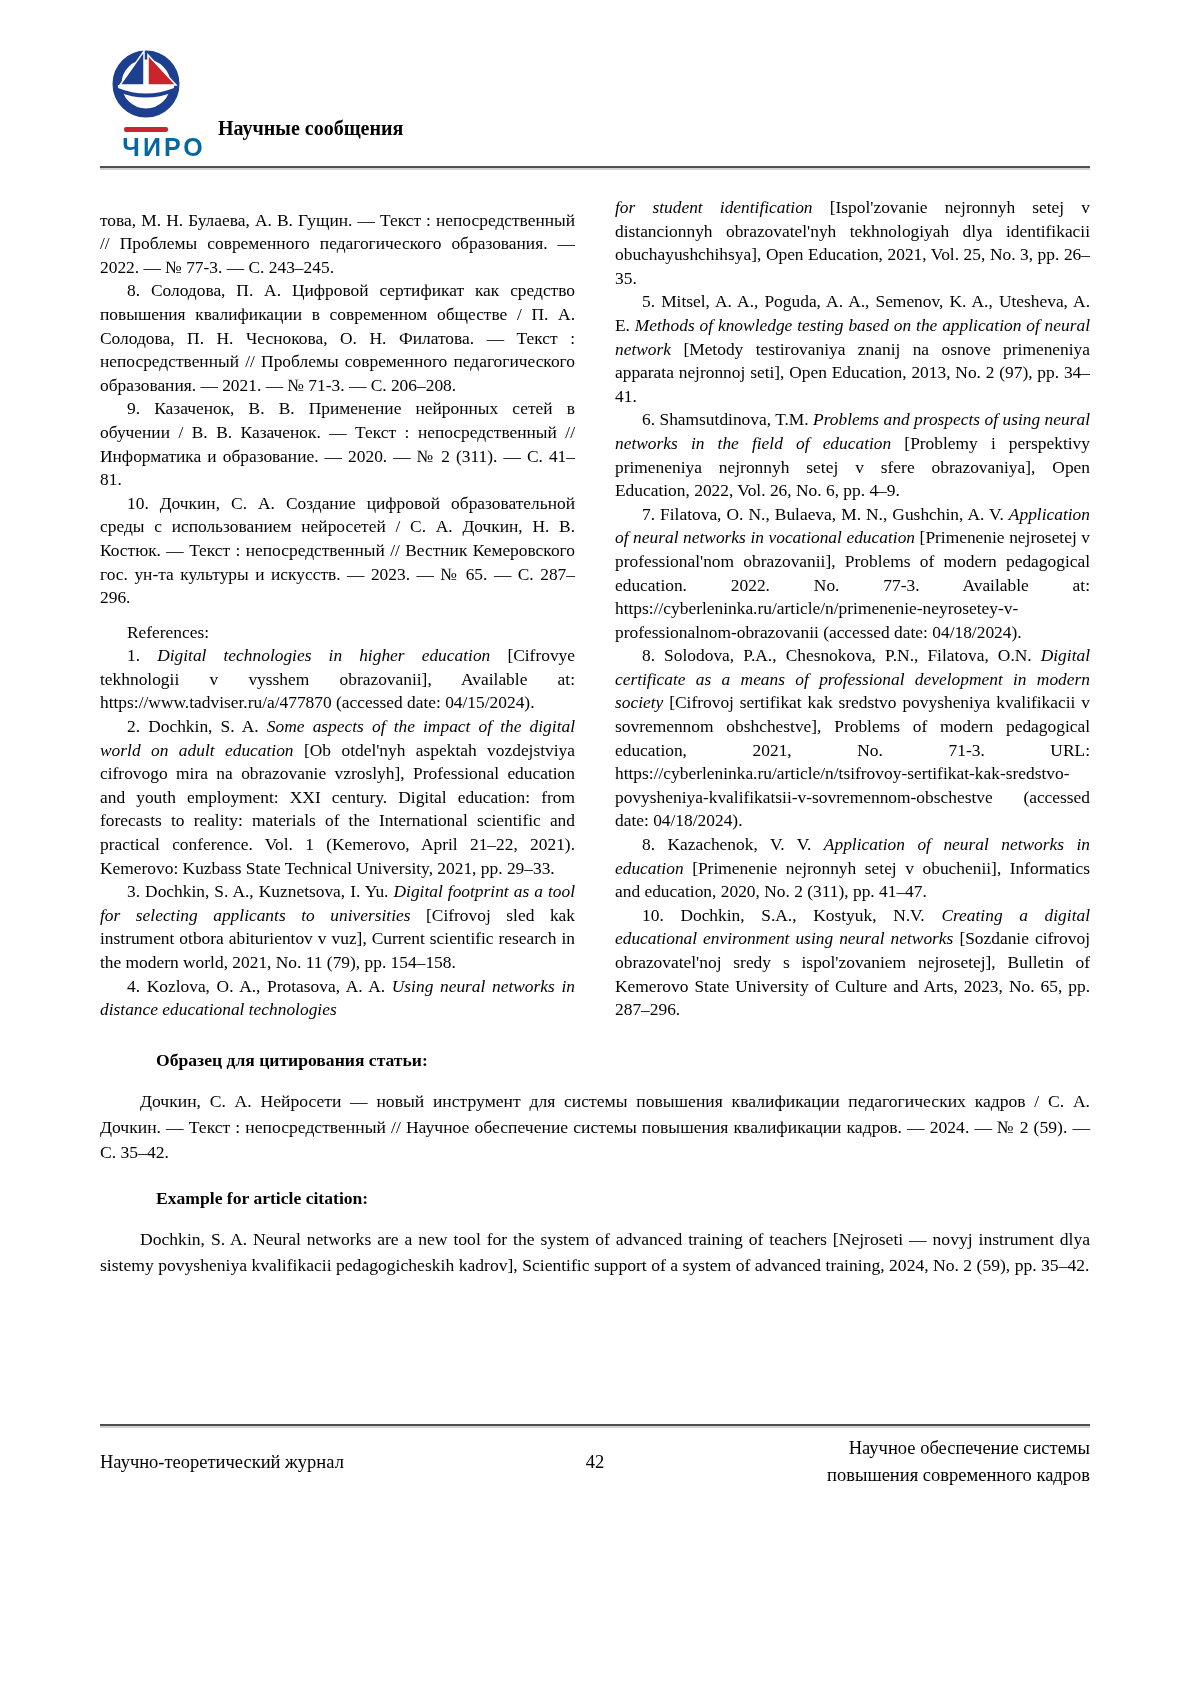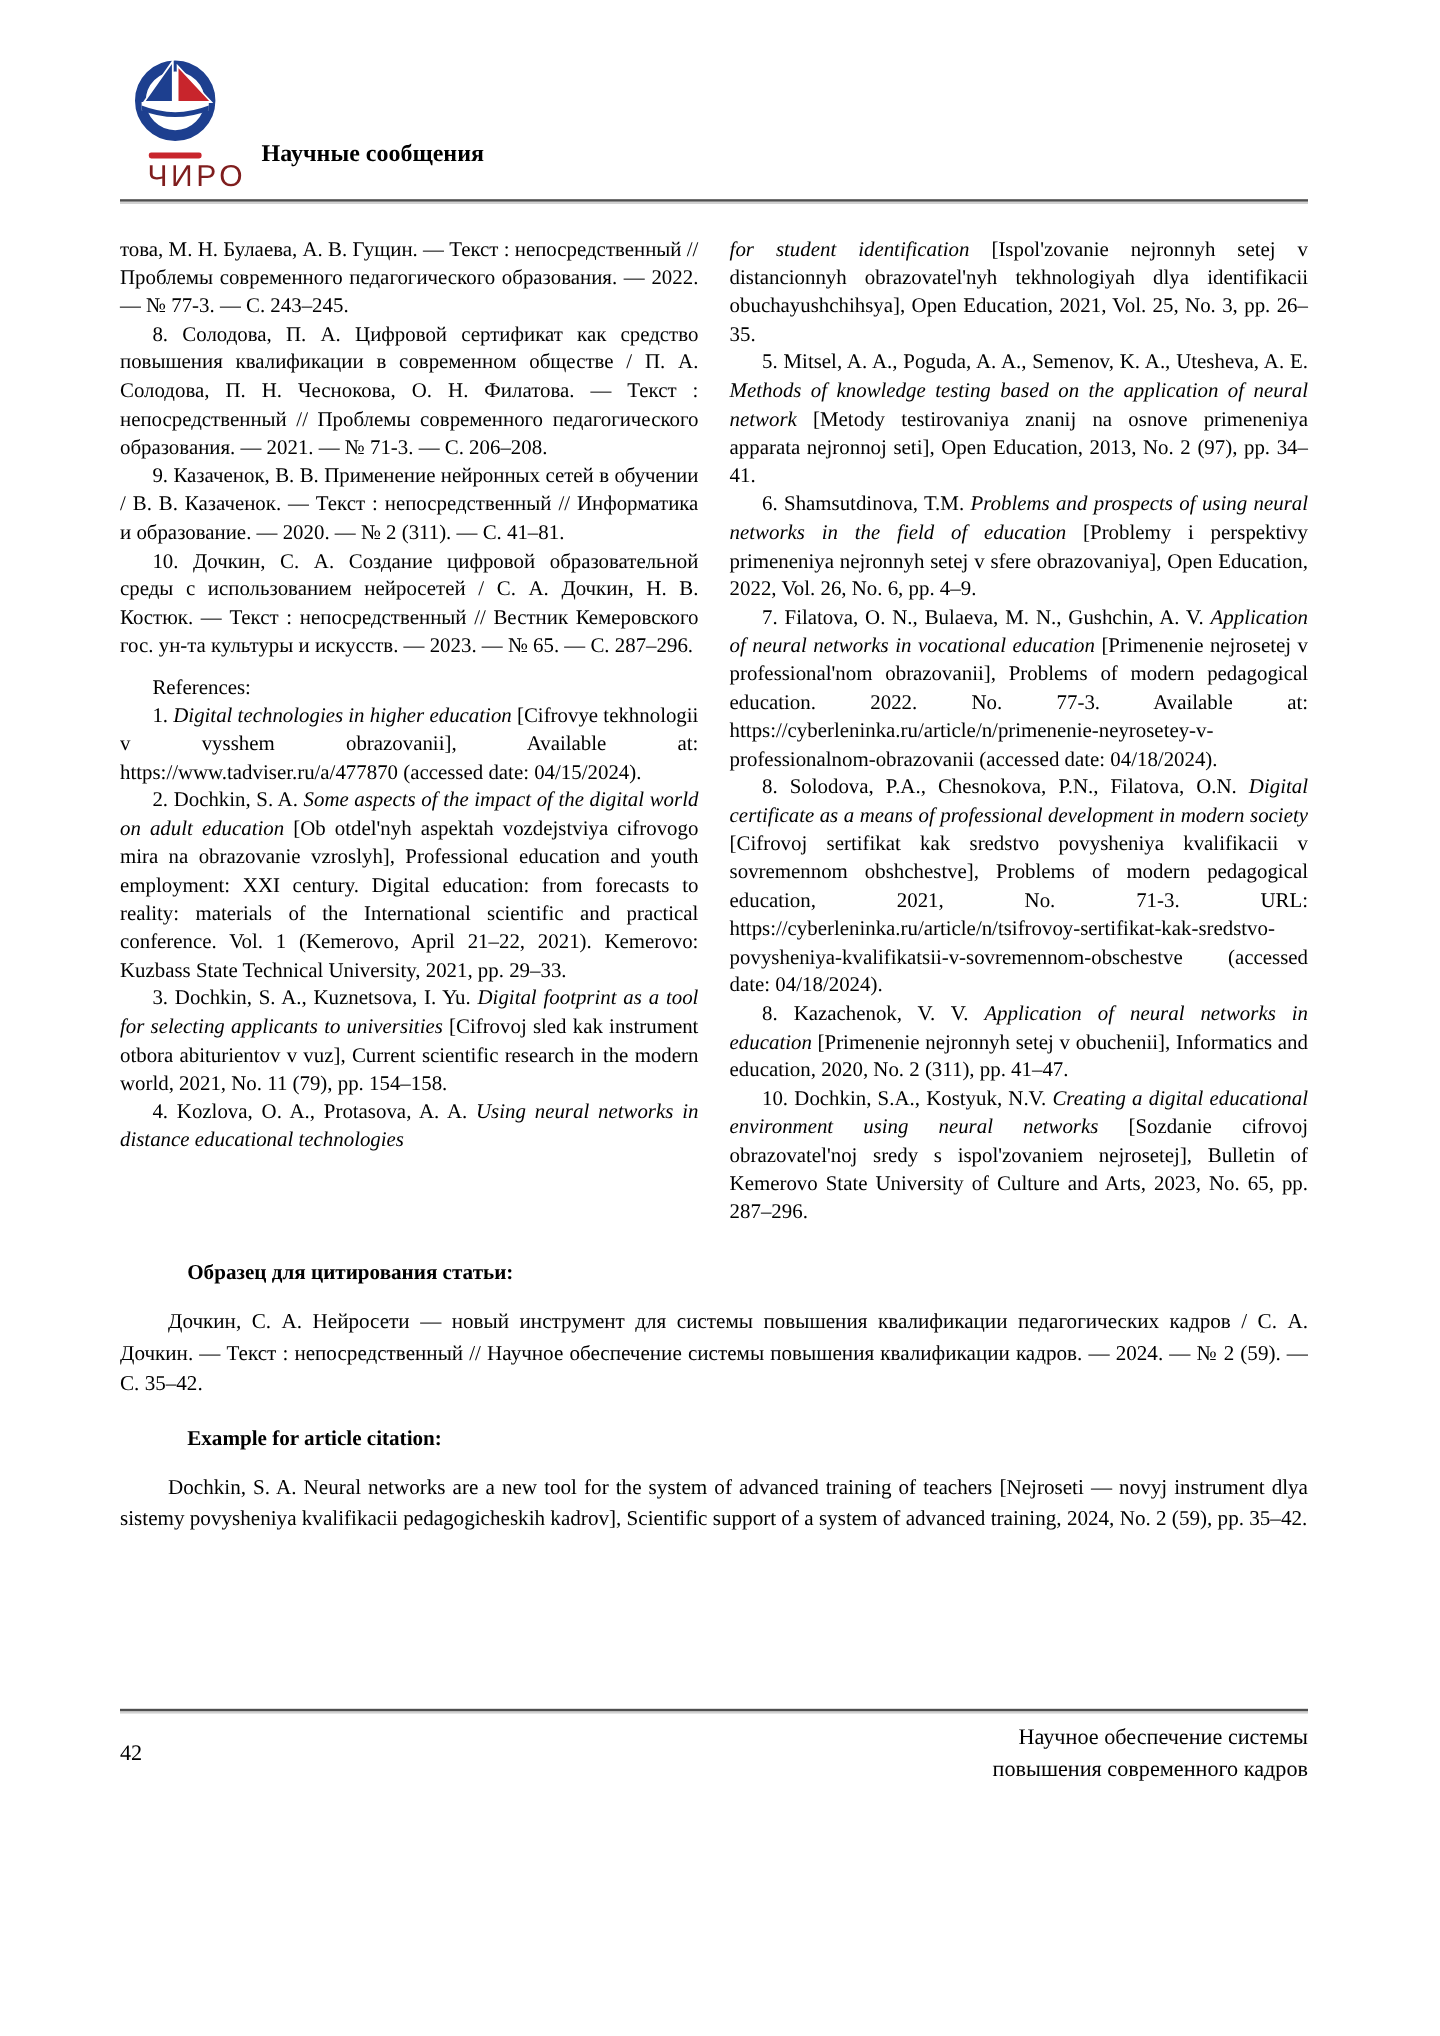--- a/index.html
+++ b/index.html
@@ -15,31 +15,31 @@
   }
   .page { padding: 46px 110px 0 100px; }
 
   
   .header { display: flex; align-items: flex-end; gap: 26px; height: 116px; }
   .logo { width: 92px; display: flex; flex-direction: column; align-items: center; }
   .logo svg { display: block; }
   .logo-ribbon { width: 44px; height: 5px; background: #c8252c; border-radius: 2px; margin: 2px 0 1px 0; }
   .logo-text {
     font-family: "Liberation Sans", sans-serif;
-    font-weight: normal; font-size: 25px; letter-spacing: 3px;
-    color: #7f1d1d;
+    font-weight: bold; font-size: 25px; letter-spacing: 3px;
+    color: #0369a1;
     margin-left: 36px;
   }
   .header-title { font-weight: bold; font-size: 20px; padding-bottom: 22px; }
 
   .hrule { height: 2px; background: #4f4f4f; box-shadow: 0 2px 0 rgba(0,0,0,0.18); }
   .rule-top { margin-top: 4px; }
 
   
-  .columns { display: flex; gap: 26px; margin-top: 28px; }
+  .columns { display: flex; gap: 40px; margin-top: 28px; align-items: flex-end; }
   .col {
     flex: 1; min-width: 0;
     font-size: 17.4px; line-height: 23.6px;
     text-align: justify;
     overflow-wrap: break-word;
   }
   p.para { margin: 0; }
   p.para.indent { text-indent: 27px; }
   p.para.bold { font-weight: normal; }
   p.para.gap-top { margin-top: 11px; }
@@ -111,19 +111,20 @@
   <div class="citation">
     <p class="citation-heading">Example for article citation:</p>
     <p class="citation-text">Dochkin, S. A. Neural networks are a new tool for the system of advanced training of teachers [Nejroseti — novyj instrument dlya sistemy povysheniya kvalifikacii pedagogicheskih kadrov], Scientific support of a system of advanced training, 2024, No. 2 (59), pp. 35–42.</p>
   </div>
 
 </div>
 
 <div class="footer">
   <div class="hrule"></div>
   <div class="footer-row">
+    <div class="footer-left">Научно-теоретический журнал</div>
     <div class="footer-center">42</div>
     <div class="footer-right">
       <div>Научное обеспечение системы</div>
       <div>повышения современного кадров</div>
     </div>
   </div>
 </div>
 
 </body></html>

